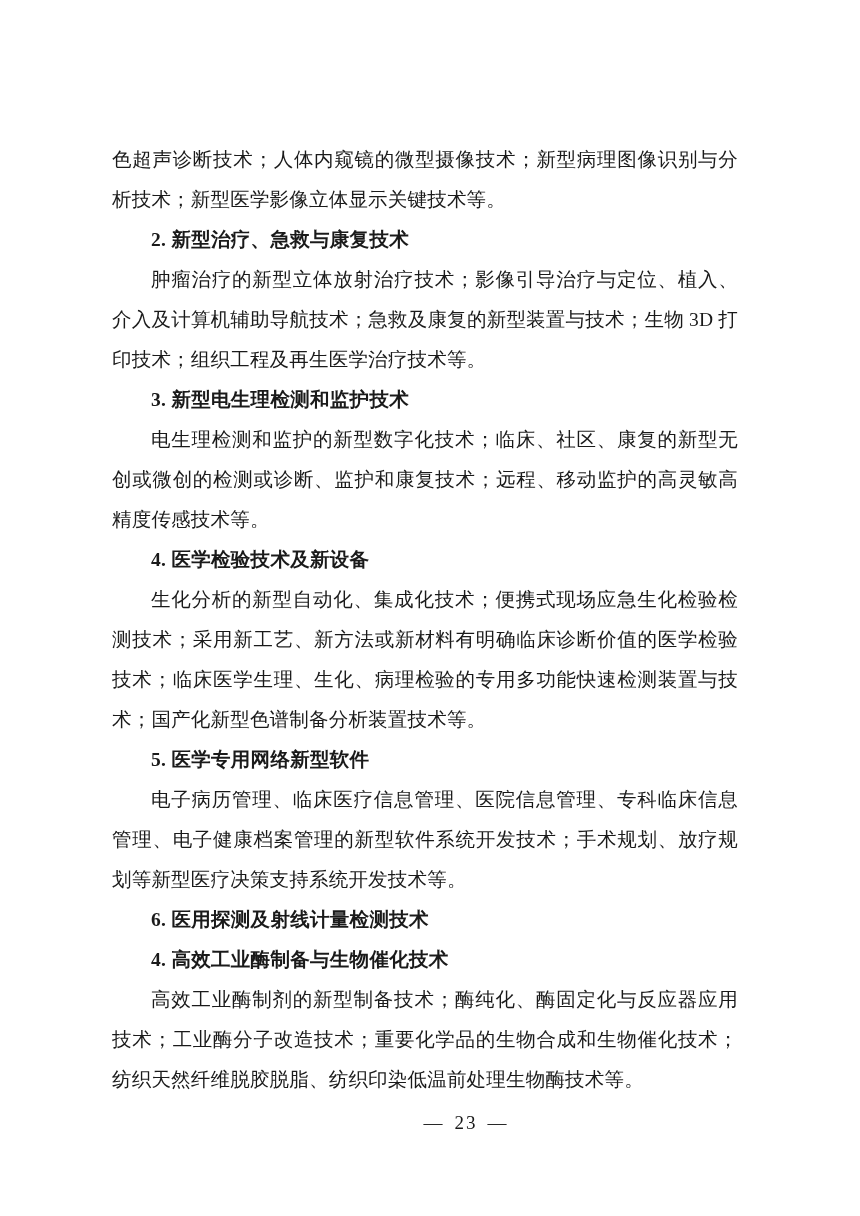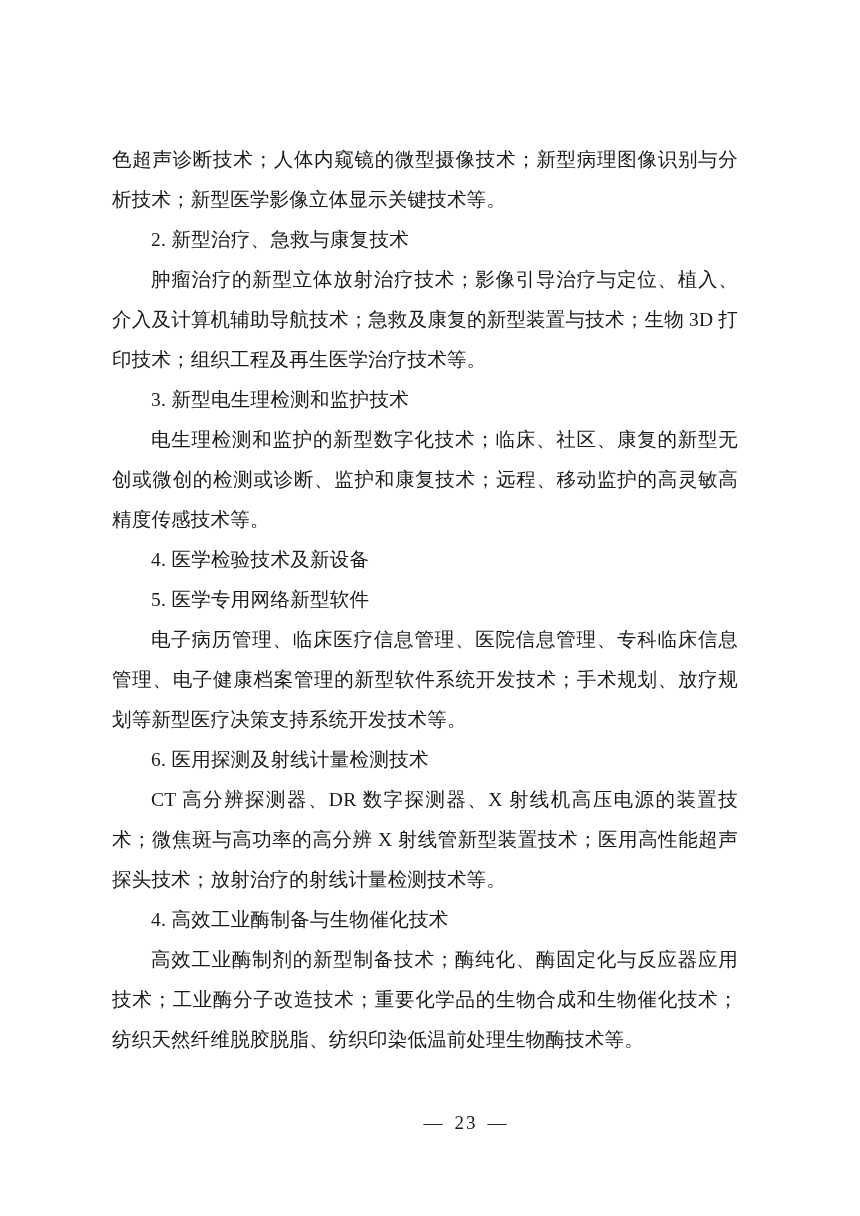--- a/index.html
+++ b/index.html
@@ -31,21 +31,21 @@
     font-size: 19.5px;
     line-height: 40px;
     text-align: justify;
     text-justify: inter-ideograph;
     letter-spacing: 0.2px;
   }
   p.body-para {
     text-indent: 2em;
   }
   p.heading {
-    font-weight: normal;
+    font-weight: bold;
     text-indent: 2em;
     letter-spacing: 0.3px;
   }
   .page-number {
     position: absolute;
     left: 0;
     right: 0;
     bottom: 82px;
     text-align: center;
     font-size: 19px;
@@ -65,26 +65,26 @@
 
     <p class="body-para" style="text-indent:0;">色超声诊断技术；人体内窥镜的微型摄像技术；新型病理图像识别与分析技术；新型医学影像立体显示关键技术等。</p>
 
     <p class="heading">2. 新型治疗、急救与康复技术</p>
     <p class="body-para">肿瘤治疗的新型立体放射治疗技术；影像引导治疗与定位、植入、介入及计算机辅助导航技术；急救及康复的新型装置与技术；生物 3D 打印技术；组织工程及再生医学治疗技术等。</p>
 
     <p class="heading">3. 新型电生理检测和监护技术</p>
     <p class="body-para">电生理检测和监护的新型数字化技术；临床、社区、康复的新型无创或微创的检测或诊断、监护和康复技术；远程、移动监护的高灵敏高精度传感技术等。</p>
 
     <p class="heading">4. 医学检验技术及新设备</p>
+    <p class="body-para">生化分析的新型自动化、集成化技术；便携式现场应急生化检验检测技术；采用新工艺、新方法或新材料有明确临床诊断价值的医学检验技术；临床医学生理、生化、病理检验的专用多功能快速检测装置与技术；国产化新型色谱制备分析装置技术等。</p>
 
     <p class="heading">5. 医学专用网络新型软件</p>
     <p class="body-para">电子病历管理、临床医疗信息管理、医院信息管理、专科临床信息管理、电子健康档案管理的新型软件系统开发技术；手术规划、放疗规划等新型医疗决策支持系统开发技术等。</p>
 
     <p class="heading">6. 医用探测及射线计量检测技术</p>
-    <p class="body-para">CT 高分辨探测器、DR 数字探测器、X 射线机高压电源的装置技术；微焦斑与高功率的高分辨 X 射线管新型装置技术；医用高性能超声探头技术；放射治疗的射线计量检测技术等。</p>
 
 
     <p class="heading">4. 高效工业酶制备与生物催化技术</p>
     <p class="body-para">高效工业酶制剂的新型制备技术；酶纯化、酶固定化与反应器应用技术；工业酶分子改造技术；重要化学品的生物合成和生物催化技术；纺织天然纤维脱胶脱脂、纺织印染低温前处理生物酶技术等。</p>
 
   </div>
 </div>
 
 <div class="page-number">
   <span class="dash">—</span><span>23</span><span class="dash">—</span>

